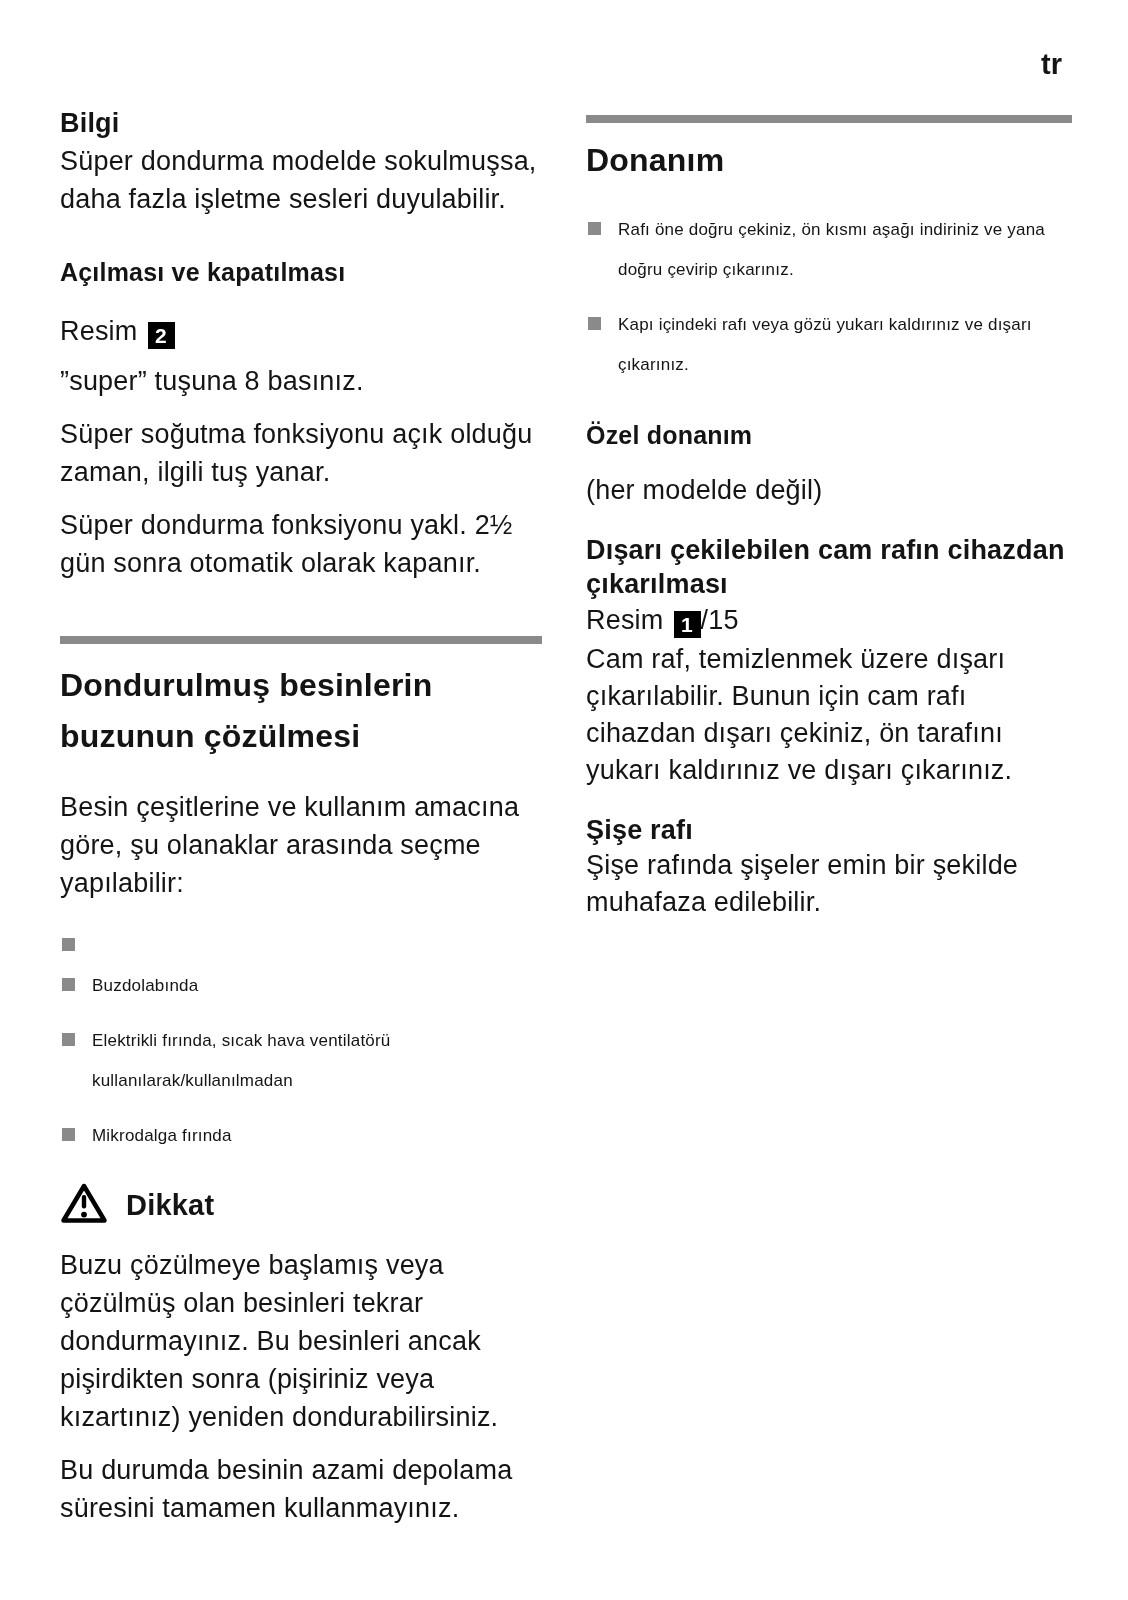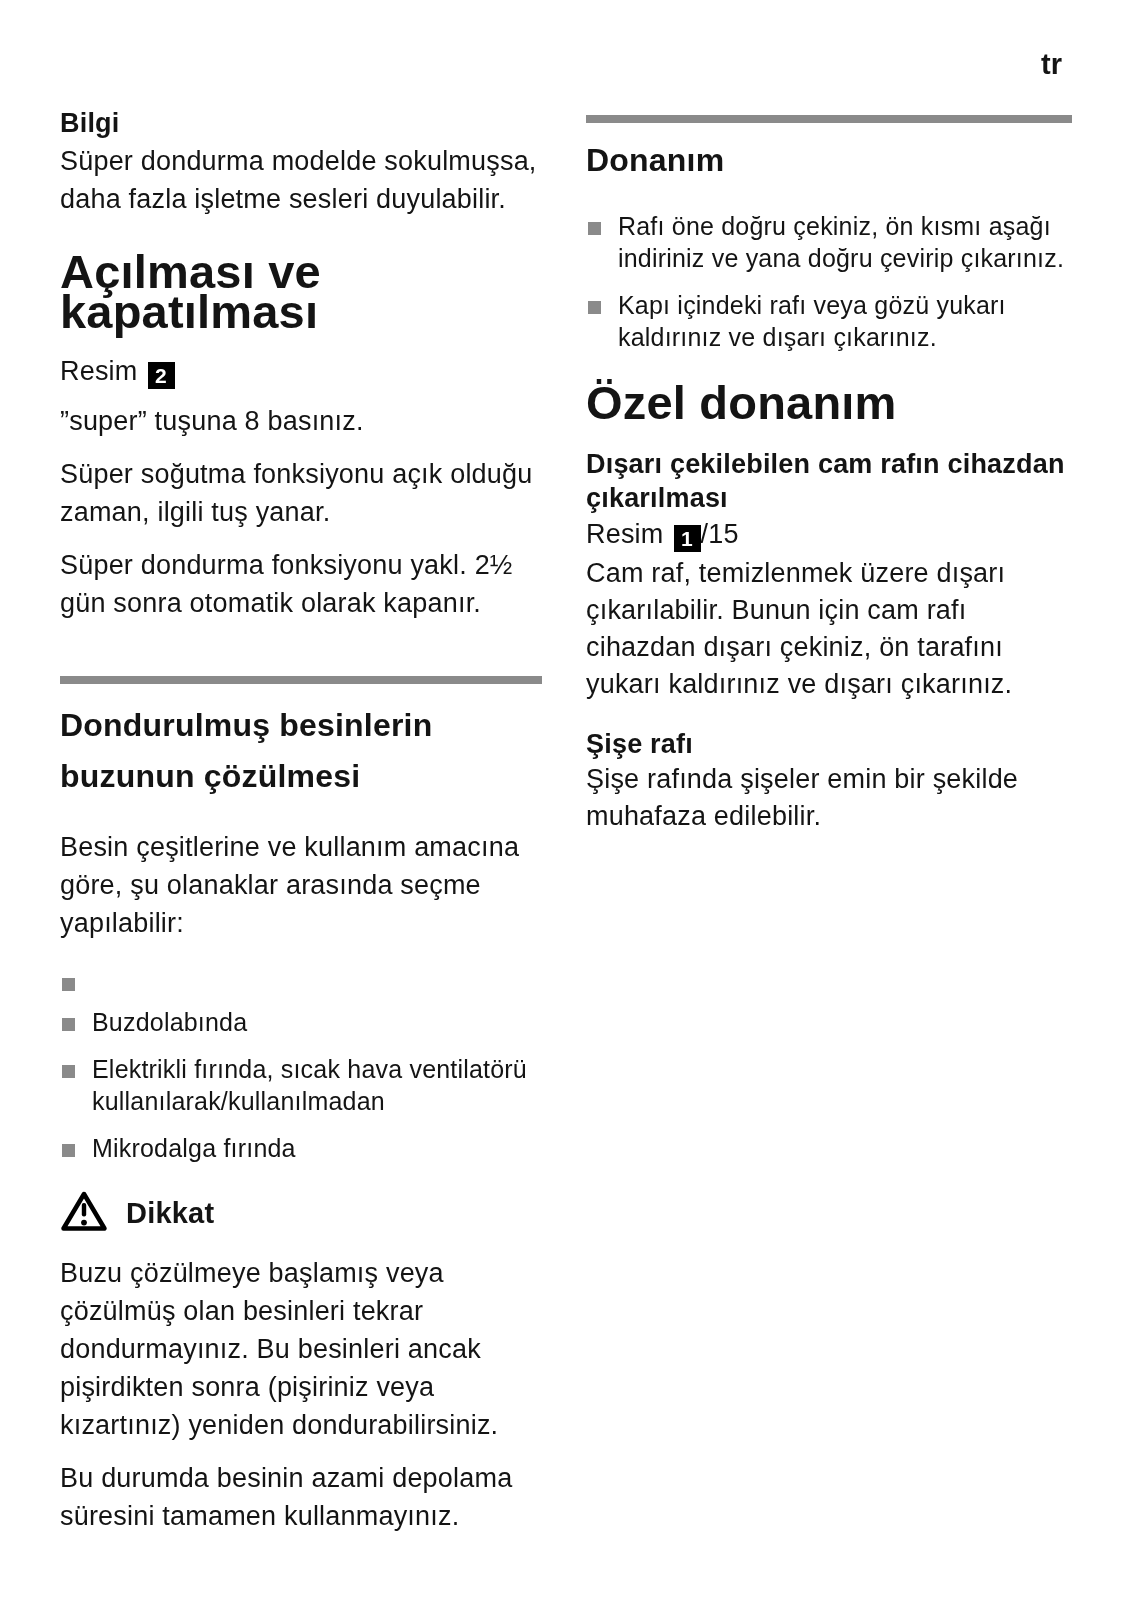--- a/index.html
+++ b/index.html
@@ -25,21 +25,21 @@
   .bold { font-weight: bold; }
 
   h1.h1 {
     font-size: 32px;
     line-height: 51px;
     font-weight: bold;
     margin: 0 0 26px 0;
     letter-spacing: 0.2px;
   }
   h2.h2 {
-    font-size: 47px;
+    font-size: 25px;
     line-height: 40px;
     font-weight: bold;
     margin: 34px 0 20px 0;
     letter-spacing: 0.2px;
   }
   h3.h3 {
     font-size: 27px;
     line-height: 34px;
     font-weight: bold;
     margin: 24px 0 0 0;
@@ -74,22 +74,22 @@
     align-items: flex-start;
     margin: 0 0 15px 0;
   }
   .bullet-square {
     flex: none;
     width: 13px;
     height: 13px;
     margin: 12px 17px 0 2px;
   }
   ul.bullets .li-text {
-    font-size: 25px;
-    line-height: 32px;
+    font-size: 17px;
+    line-height: 40px;
     letter-spacing: 0.2px;
   }
 
   .warning-head {
     display: flex;
     align-items: center;
     margin: 26px 0 18px 0;
   }
   .warning-head .w-icon { flex: none; margin-right: 18px; }
   .warning-head .w-label {
@@ -184,20 +184,21 @@
       <span class="li-text">Rafı öne doğru çekiniz, ön kısmı aşağı indiriniz ve yana doğru çevirip çıkarınız.</span>
     </li>
     <li>
       <span class="bullet-square" style="background:#8a8a8a;"></span>
       <span class="li-text">Kapı içindeki rafı veya gözü yukarı kaldırınız ve dışarı çıkarınız.</span>
     </li>
   </ul>
 
   <h2 class="h2" style="margin-top: 30px; margin-bottom: 16px;">Özel donanım</h2>
 
+  <p class="body">(her modelde değil)</p>
 
   <h3 class="h3">Dışarı çekilebilen cam rafın cihazdan çıkarılması</h3>
 
   <p class="body figure-line" style="margin-bottom: 2px;"><span>Resim</span><span class="badge">1</span><span>/15</span></p>
 
   <p class="body" style="line-height: 37px;">Cam raf, temizlenmek üzere dışarı çıkarılabilir. Bunun için cam rafı cihazdan dışarı çekiniz, ön tarafını yukarı kaldırınız ve dışarı çıkarınız.</p>
 
   <h3 class="h3">Şişe rafı</h3>
 
 

